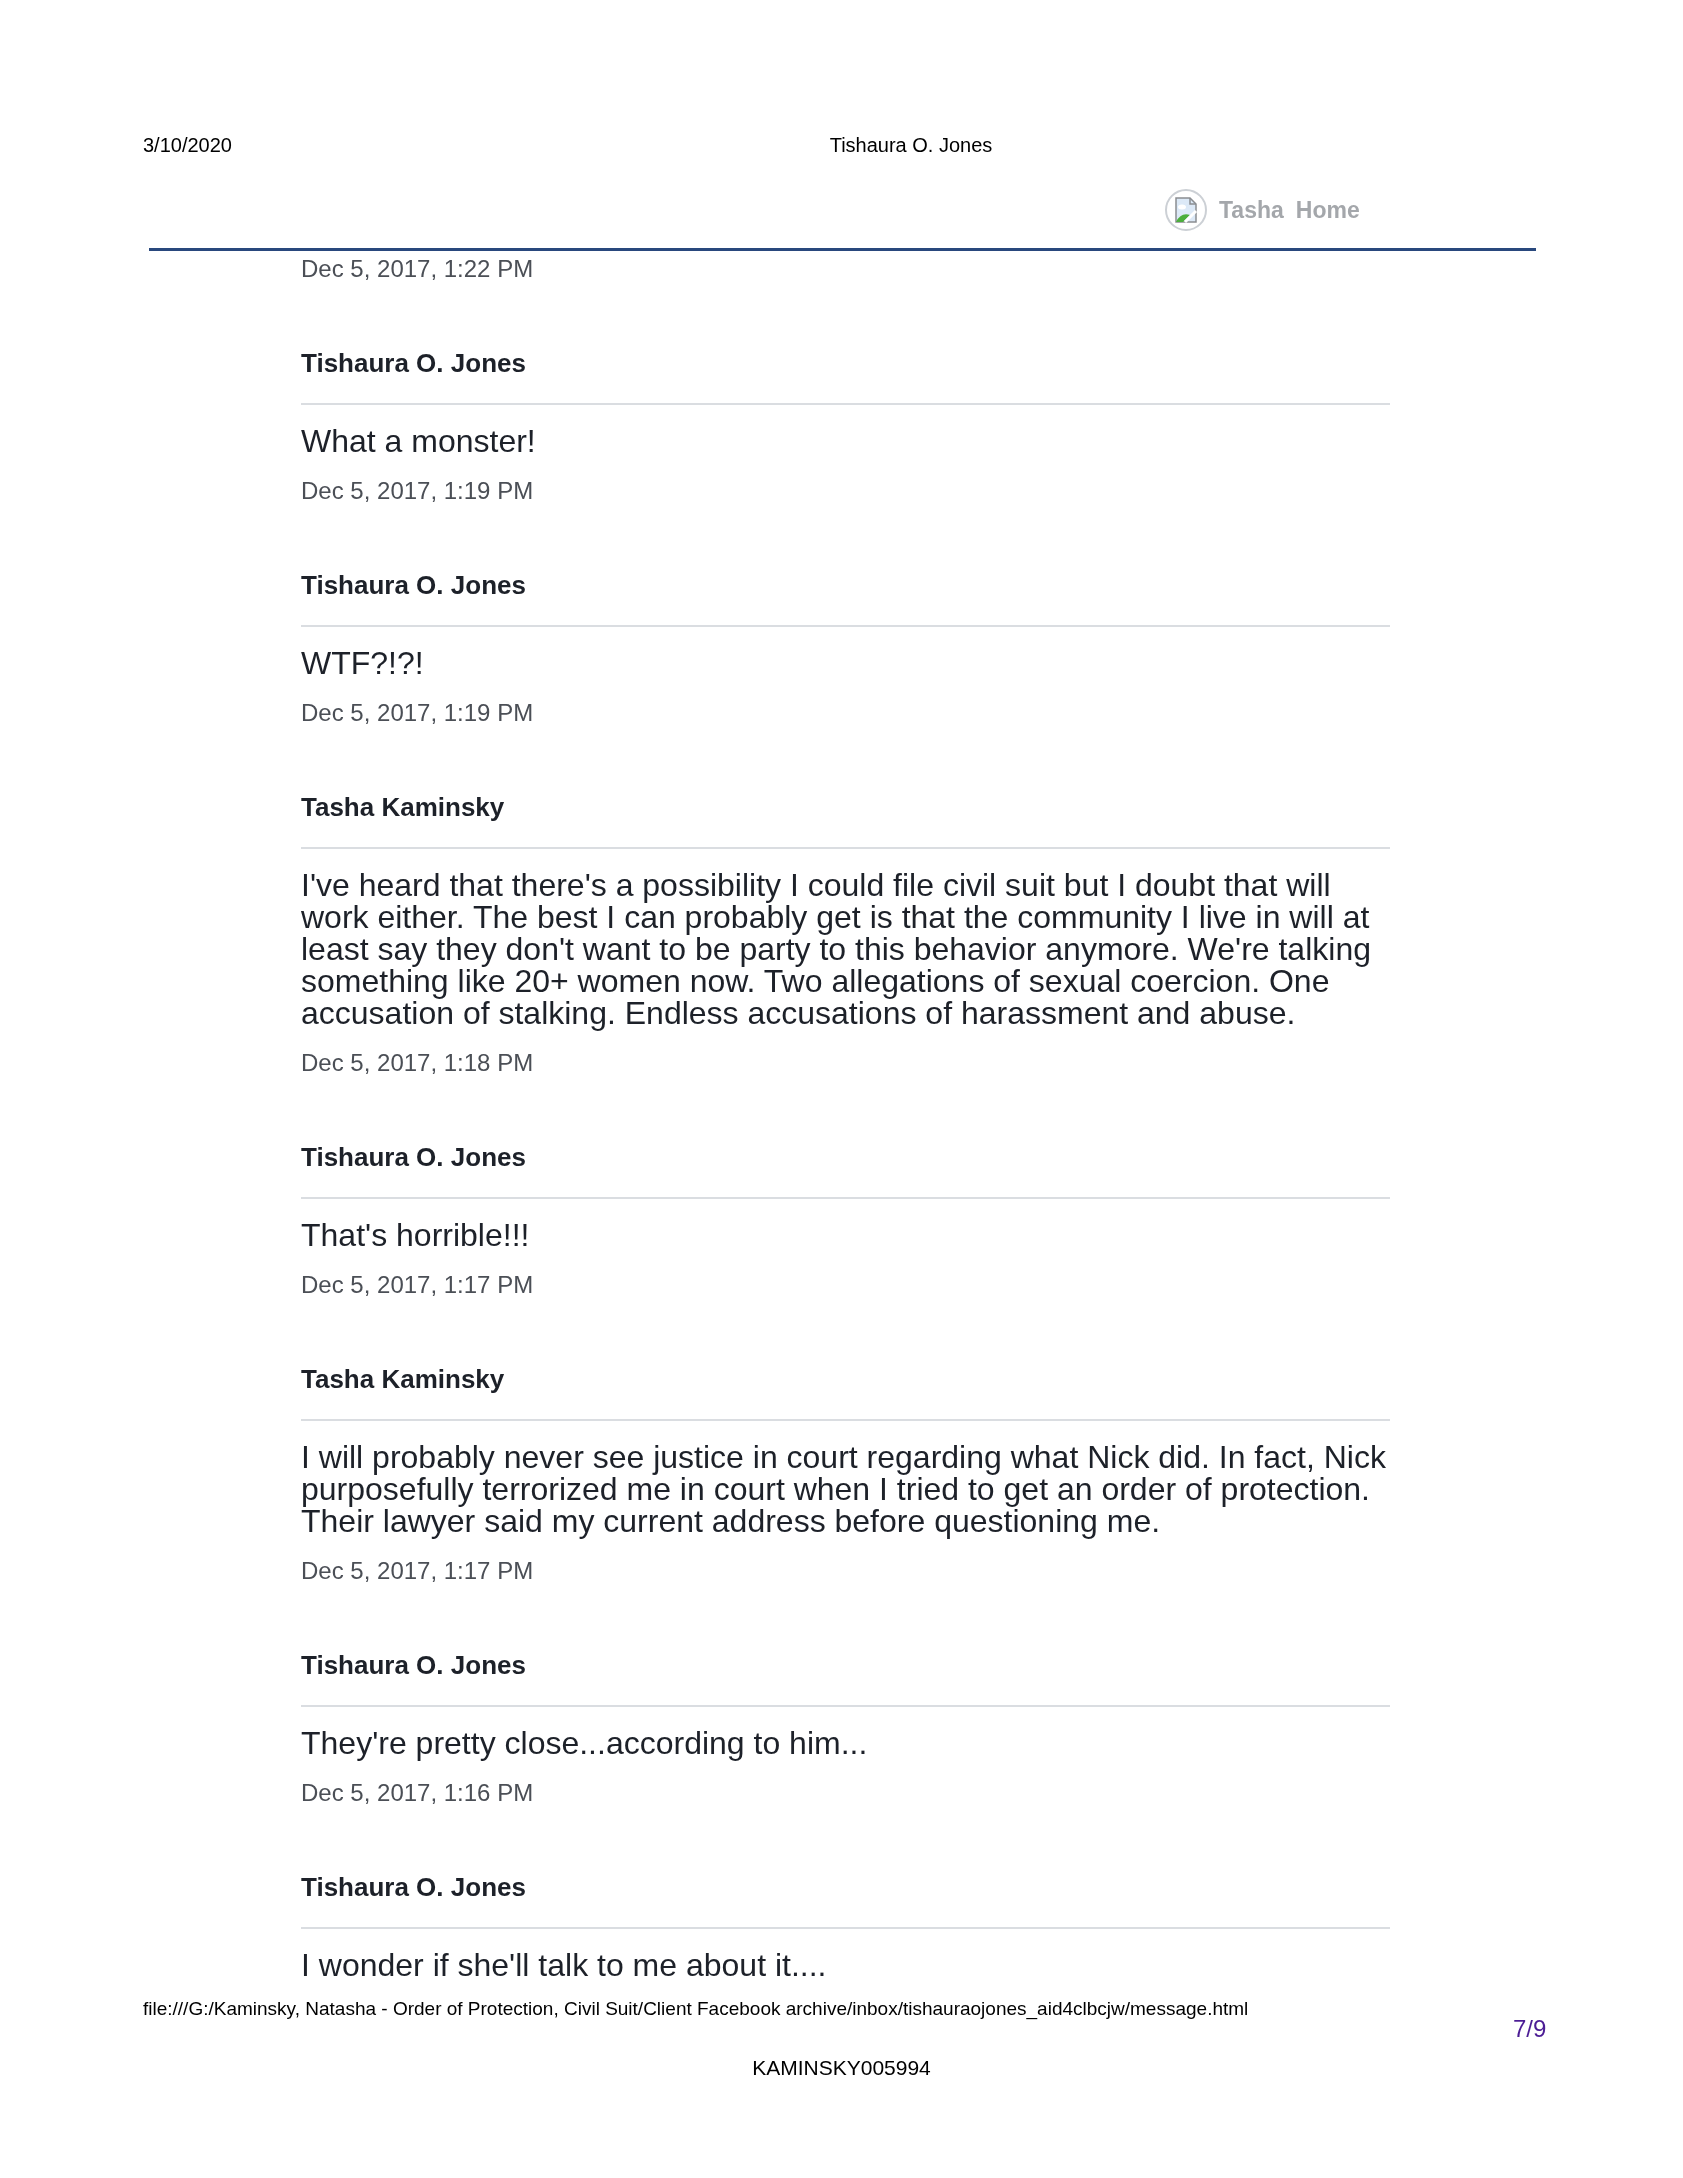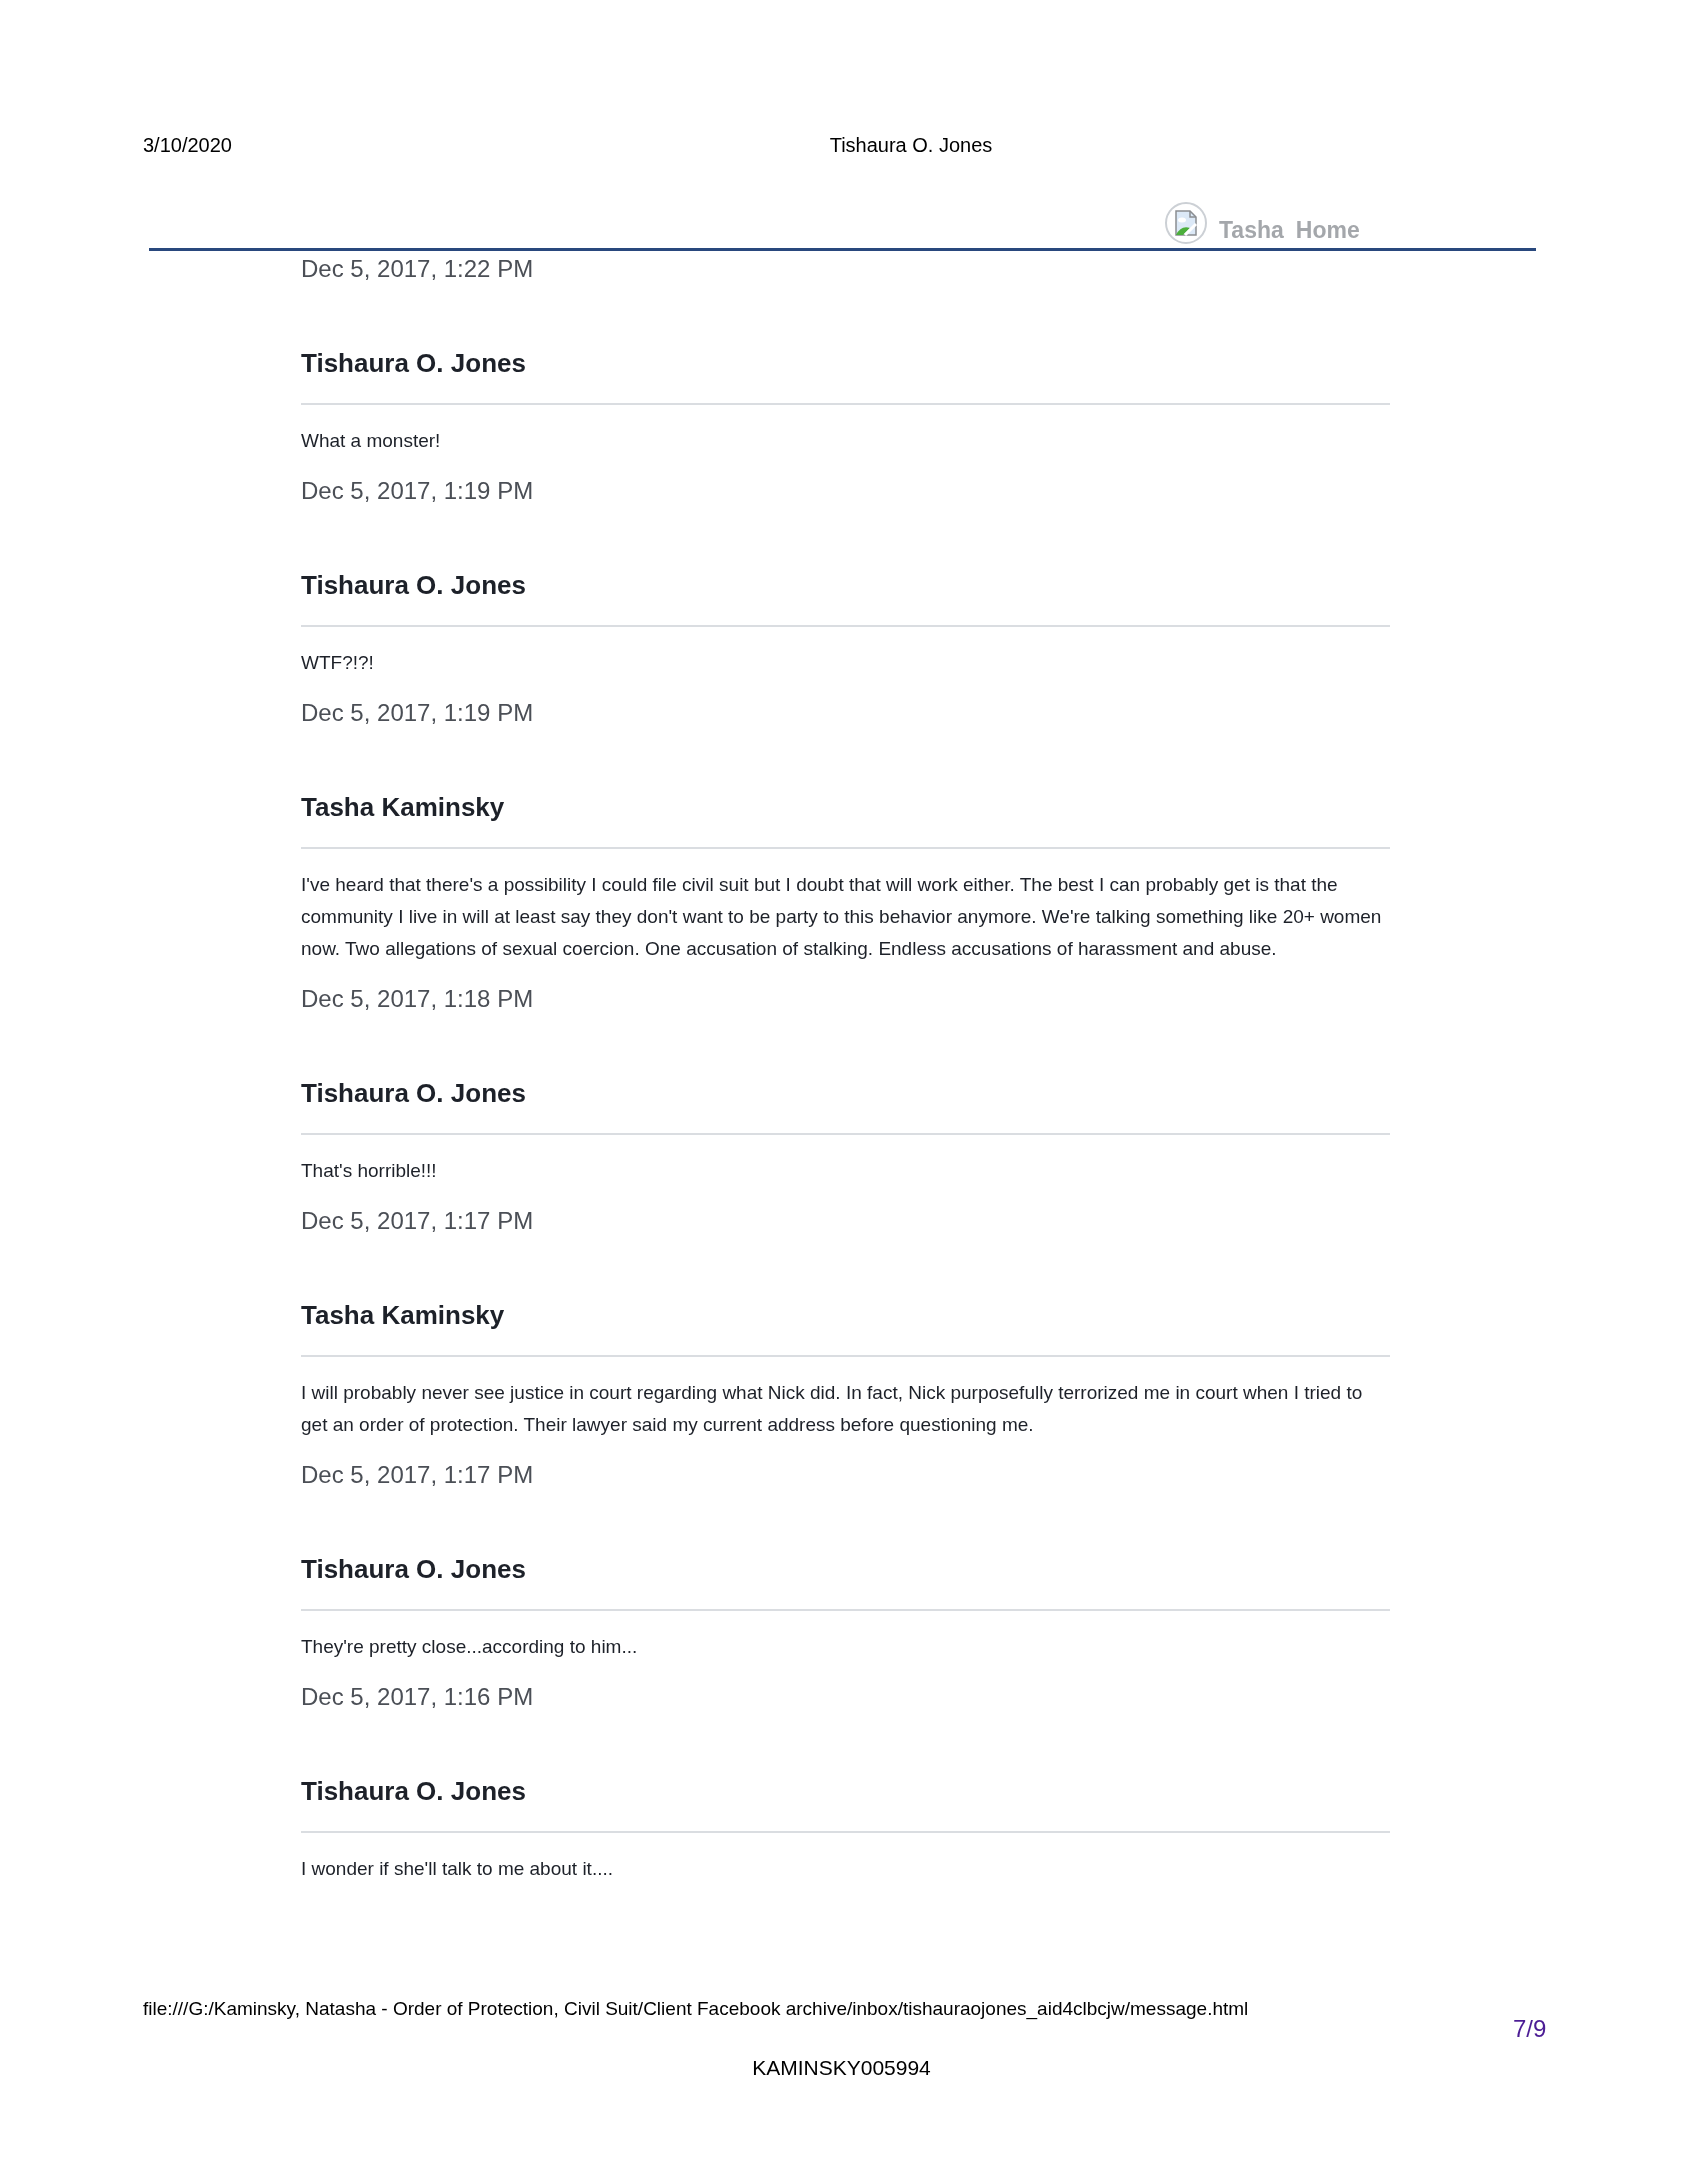--- a/index.html
+++ b/index.html
@@ -1,32 +1,32 @@
 <!DOCTYPE html>
 <html><head>
 <meta charset="utf-8">
 <style>
   html, body { margin: 0; padding: 0; background: #ffffff; }
   body { width: 1683px; height: 2178px; position: relative; overflow: hidden;
          font-family: "Liberation Sans", sans-serif; }
   .print-hdr { position: absolute; top: 133px; font-size: 20px; color: #000; line-height: 24px; }
   #print-date { left: 143px; }
   #print-title { left: 0; width: 1683px; text-align: center; padding-left: 139px; box-sizing: border-box; }
-  .nav { position: absolute; top: 200px; left: 1165px; height: 44px; display: flex; align-items: flex-end; }
+  .nav { position: absolute; top: 188px; left: 1165px; height: 44px; display: flex; align-items: center; }
   .avatar { width: 42px; height: 42px; border-radius: 50%; border: 2px solid #ccd0d5; box-sizing: border-box;
             background: #fff; display: flex; align-items: center; justify-content: center; overflow: hidden; }
   .nav-link { font-size: 23px; font-weight: bold; color: #a4a7ab; margin-left: 12px; }
   .nav-link.home { }
   .topbar-line { position: absolute; left: 149px; width: 1387px; top: 248px; height: 3px; background: #29487d; }
   .thread { position: absolute; left: 301px; top: 255px; width: 1089px; }
   .ts { font-size: 24px; color: #4b4f56; line-height: 28px; height: 28px; }
   .block { margin-top: 65px; }
   .sender { font-size: 26px; font-weight: bold; color: #1d2129; line-height: 30px; height: 30px; }
   .divider { height: 2px; background: #dadde1; margin-top: 25px; width: 1089px; }
-  .msg { font-size: 19px; color: #1d2129; line-height: 32px; margin-top: 20px; width: 1089px; }
+  .msg { font-size: 32px; color: #1d2129; line-height: 32px; margin-top: 20px; width: 1089px; }
   .block .ts { margin-top: 20px; }
   .footer-path { position: absolute; left: 143px; top: 1997px; font-size: 19px; color: #000; line-height: 24px; }
   .footer-page { position: absolute; left: 1513px; top: 2017px; font-size: 24px; color: #4c1d95; line-height: 24px; }
   .bates { position: absolute; left: 0; width: 1683px; text-align: center; top: 2056px; font-size: 21px; color: #000; line-height: 24px; box-sizing: border-box; }
 </style>
 </head>
 <body>
 
 <div class="print-hdr" id="print-date">3/10/2020</div>
 <div class="print-hdr" id="print-title">Tishaura O. Jones</div>

